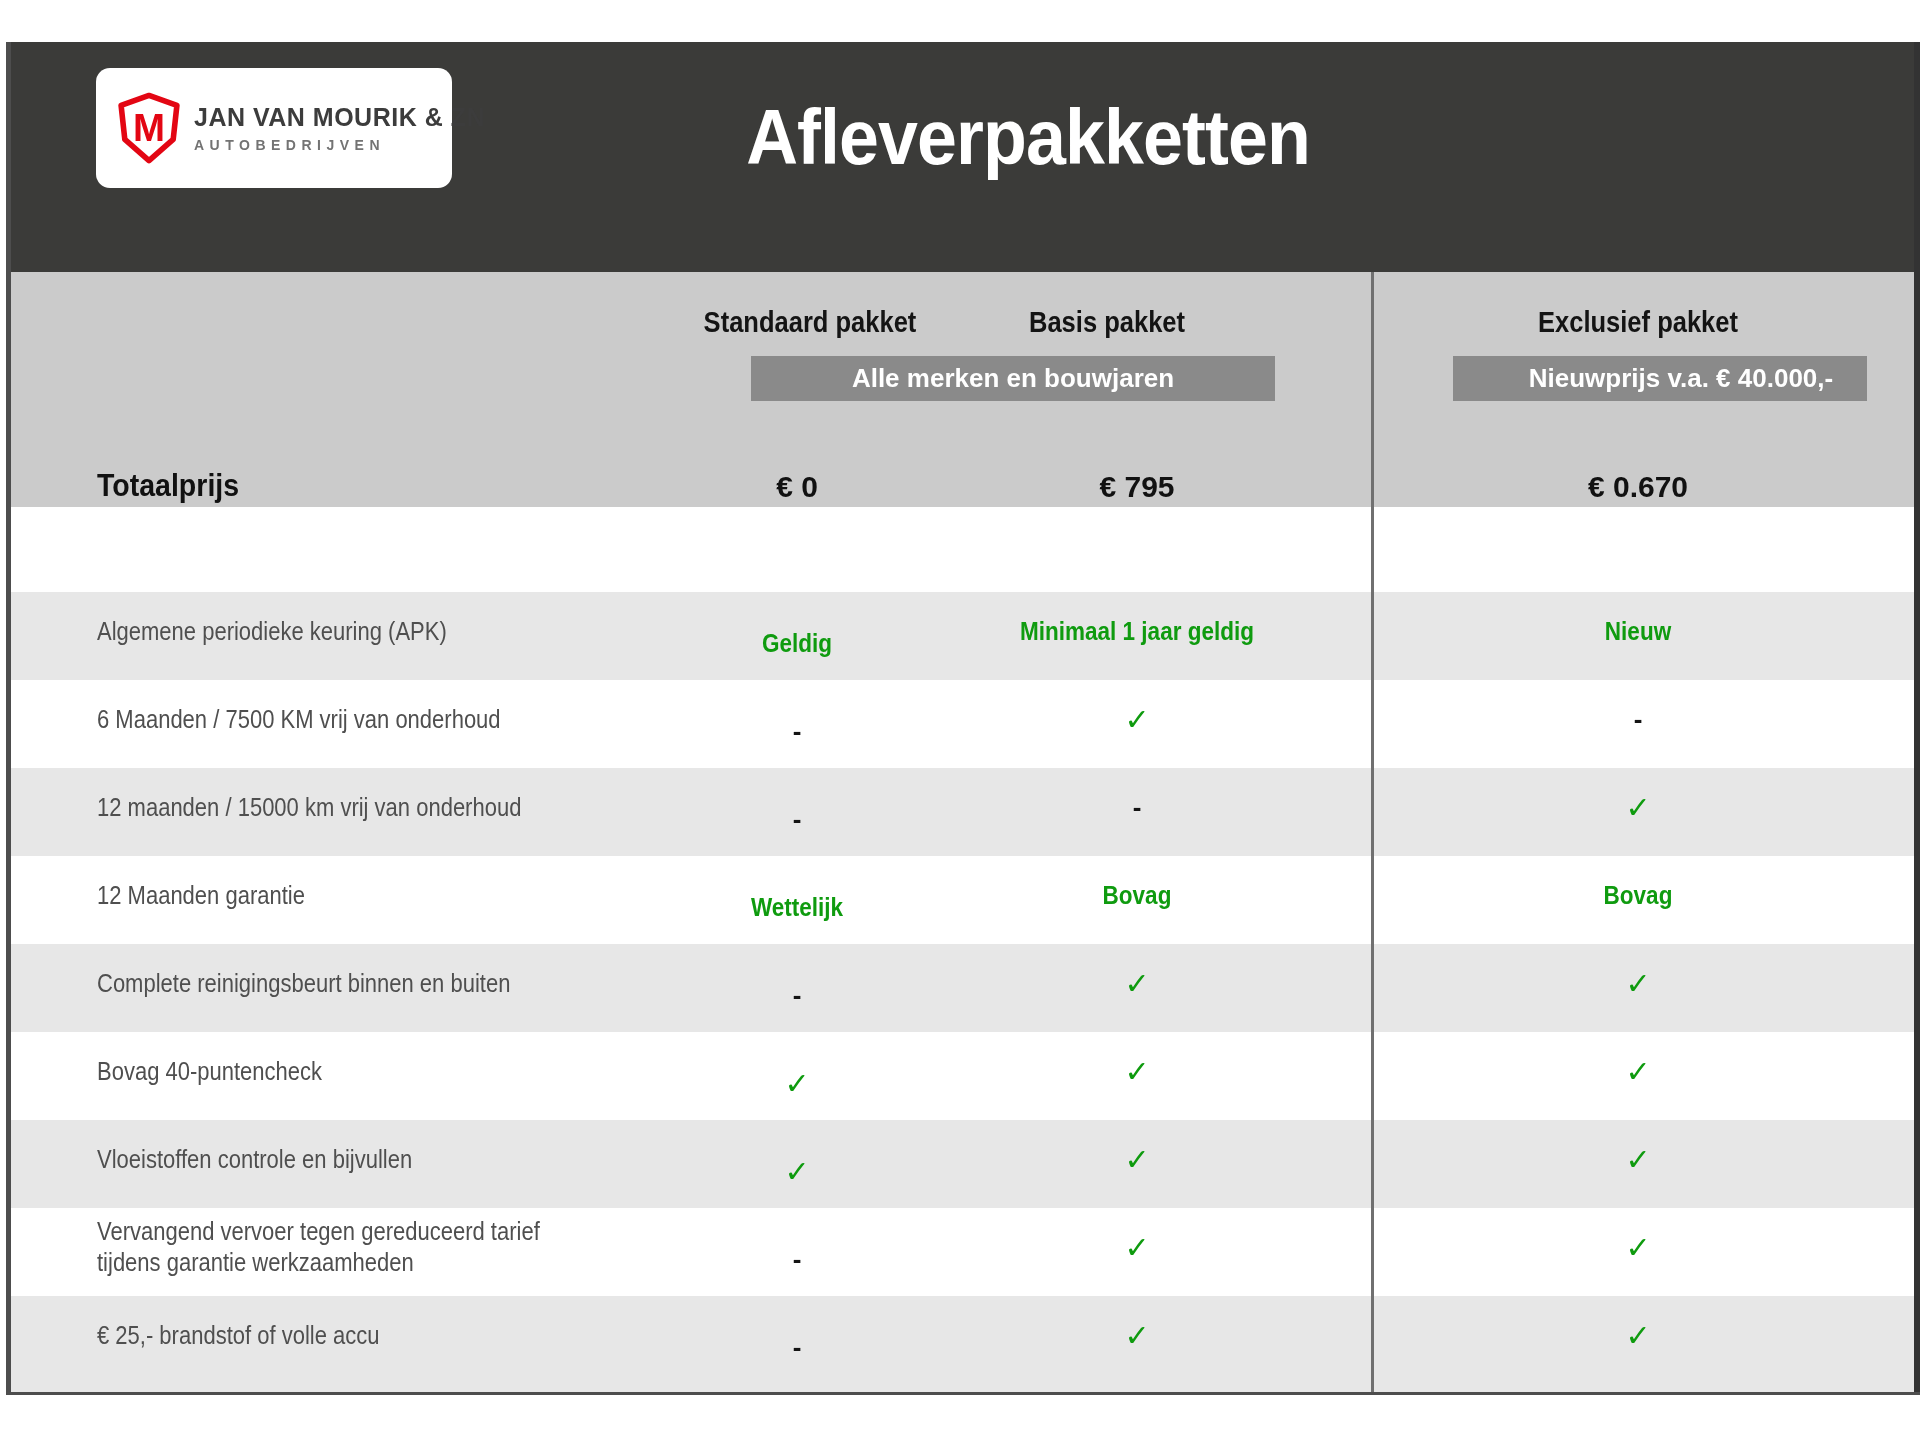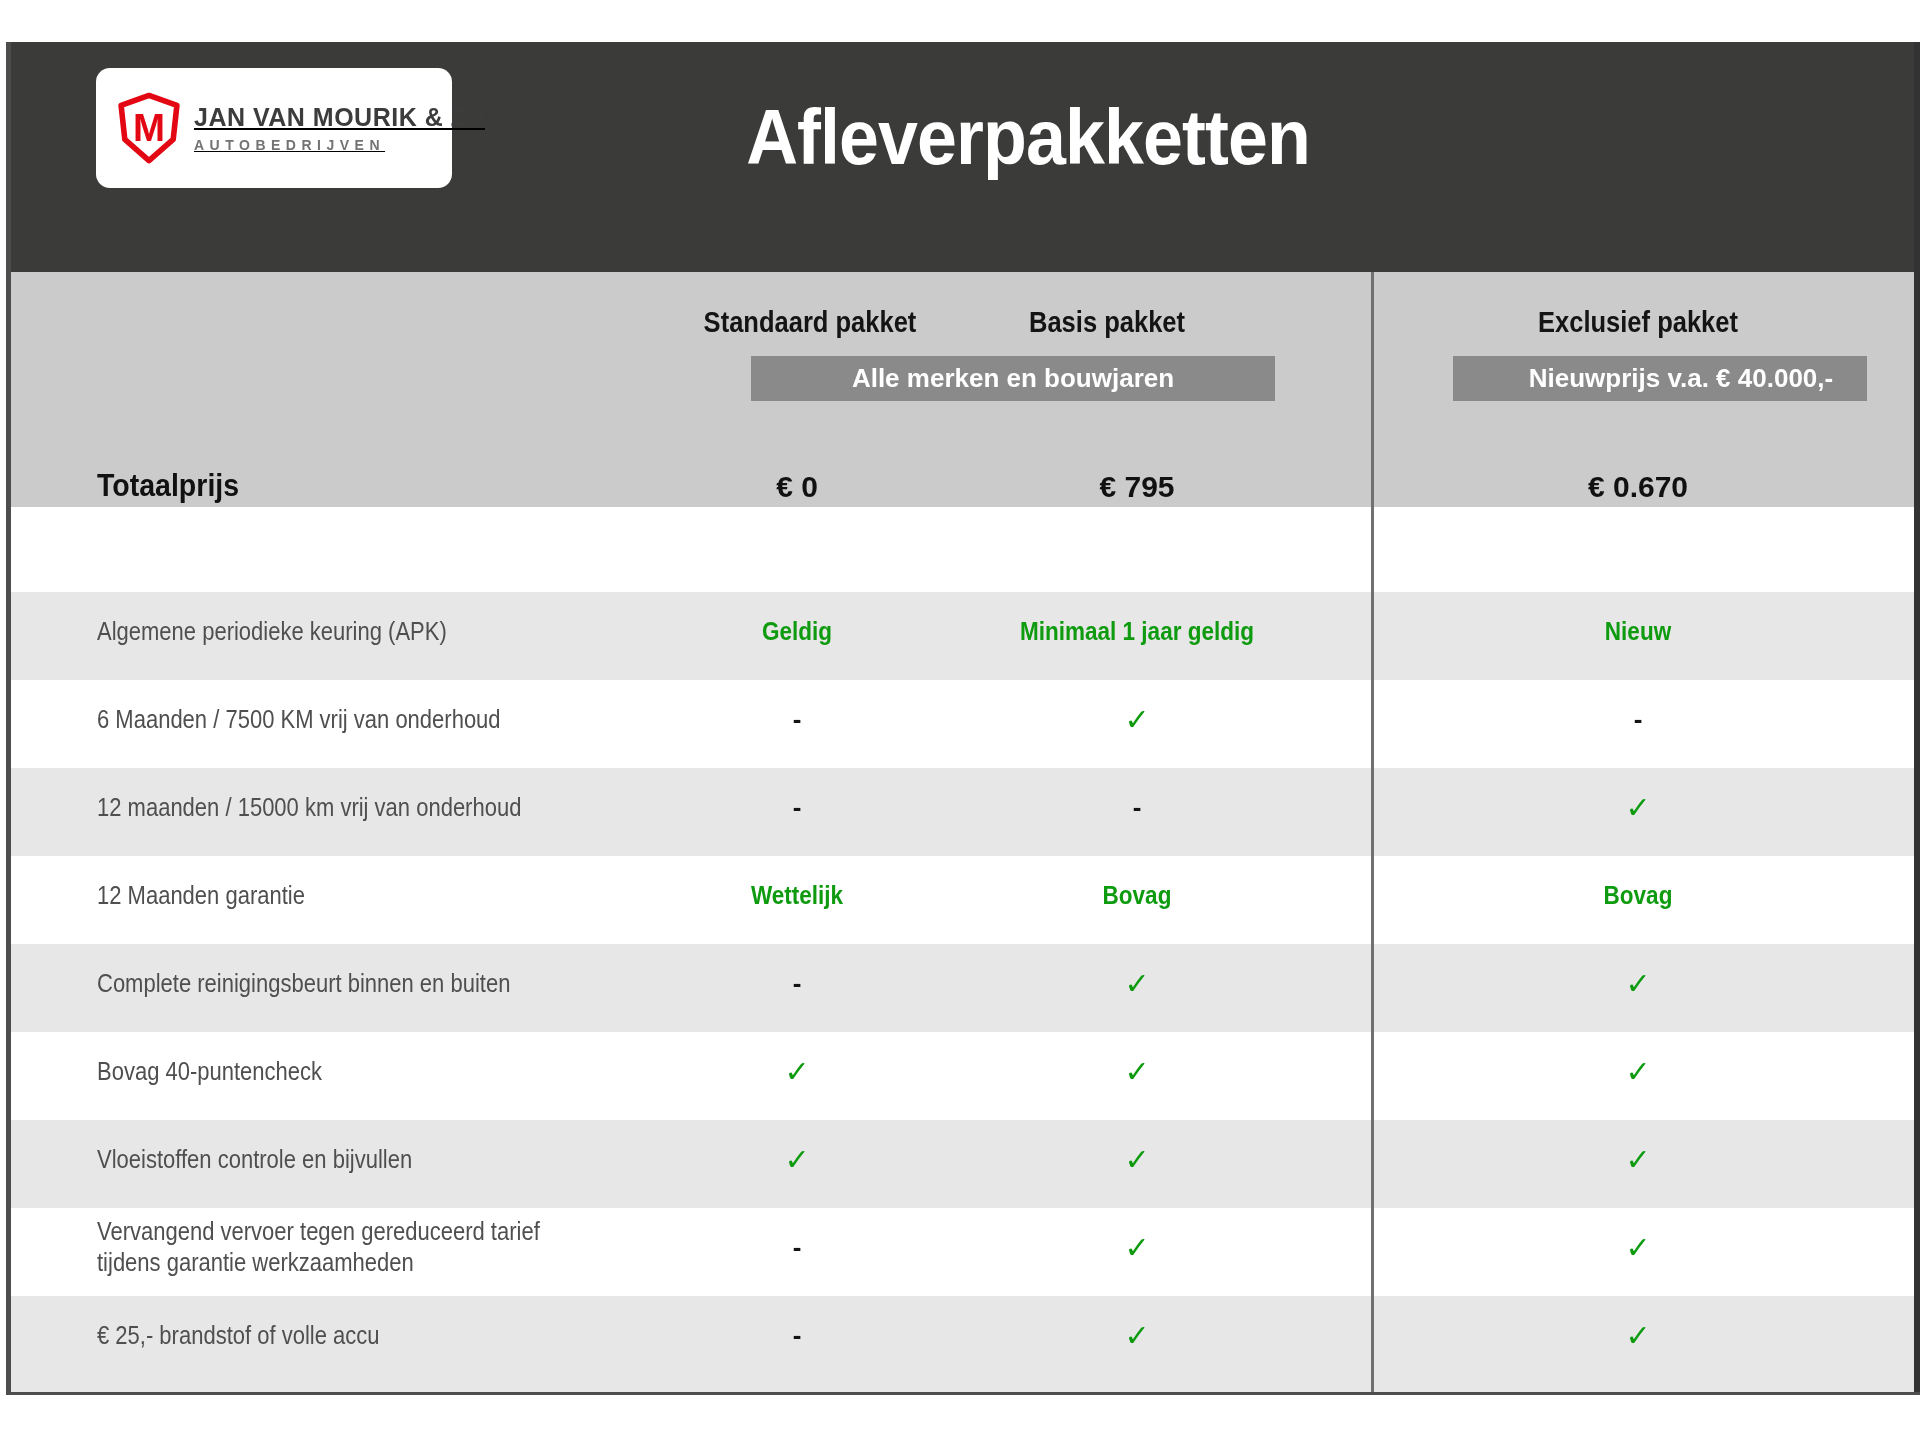--- a/index.html
+++ b/index.html
@@ -23,21 +23,21 @@
   .edge-right{position:absolute;left:1914px;top:42px;width:6px;height:1353px;background:#333333;}
   .edge-bottom{position:absolute;left:6px;top:1392px;width:1914px;height:3px;background:var(--edge-gray);}
 
   
   .topbar{position:absolute;left:11px;top:42px;width:1903px;height:230px;background:var(--header-bg);}
   .logo-card{
     position:absolute;left:85px;top:26px;width:356px;height:120px;background:#ffffff;
     border-radius:14px;display:flex;align-items:center;padding-left:22px;box-sizing:border-box;
   }
   .shield{flex:0 0 auto;}
-  .brand-text{margin-left:14px;text-decoration:underline;}
+  .brand-text{margin-left:14px;}
   .brand-line1{font-size:25px;font-weight:bold;color:#3c3c3c;letter-spacing:0.5px;white-space:nowrap;}
   .brand-line2{font-size:14px;font-weight:bold;color:#737373;letter-spacing:5.5px;margin-top:5px;white-space:nowrap;}
   .main-title{
     position:absolute;left:1017px;top:50px;transform:translateX(-50%) scaleX(0.92);
     font-size:78px;font-weight:bold;color:#ffffff;white-space:nowrap;letter-spacing:-1px;
   }
 
   
   .band{position:absolute;left:11px;top:272px;width:1903px;height:235px;background:var(--band-bg);}
   .col-head{
@@ -68,21 +68,21 @@
   
   .rows{position:absolute;left:11px;top:592px;width:1903px;}
   .row{position:relative;height:88px;background:transparent;}
   .row.striped{background:var(--stripe-bg);}
   .row-label{
     position:absolute;left:86px;top:0;height:78px;display:flex;flex-direction:column;justify-content:center;
     font-size:25px;color:var(--label-gray);line-height:31px;white-space:nowrap;
     transform:scaleX(0.88);transform-origin:left center;
   }
   .cell{position:absolute;top:0;height:78px;display:flex;align-items:center;justify-content:center;transform:translateX(-50%);}
-  .cell.c1{left:786px;}
+  .cell.c1{left:786px;margin-top:12px;}
   .cell.c2{left:1126px;}
   .cell.c3{left:1627px;}
   .green-text{color:var(--green);font-weight:bold;font-size:25px;white-space:nowrap;transform:scaleX(0.9);}
   .check{color:var(--green);font-weight:bold;font-size:30px;font-family:"DejaVu Sans",sans-serif;}
   .dash{color:var(--text-dark);font-weight:bold;font-size:26px;}
 
   .partial-stripe{position:absolute;left:11px;top:1376px;width:1903px;height:16px;background:var(--stripe-bg);}
   .divider-v{position:absolute;left:1371px;top:272px;width:3px;height:1120px;background:#707070;}
 </style>
 </head>

